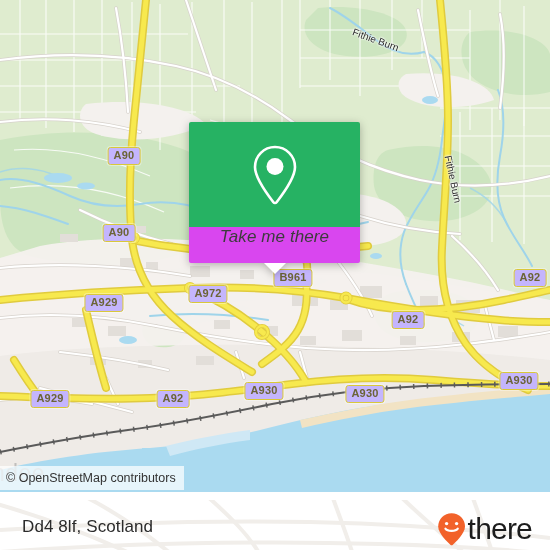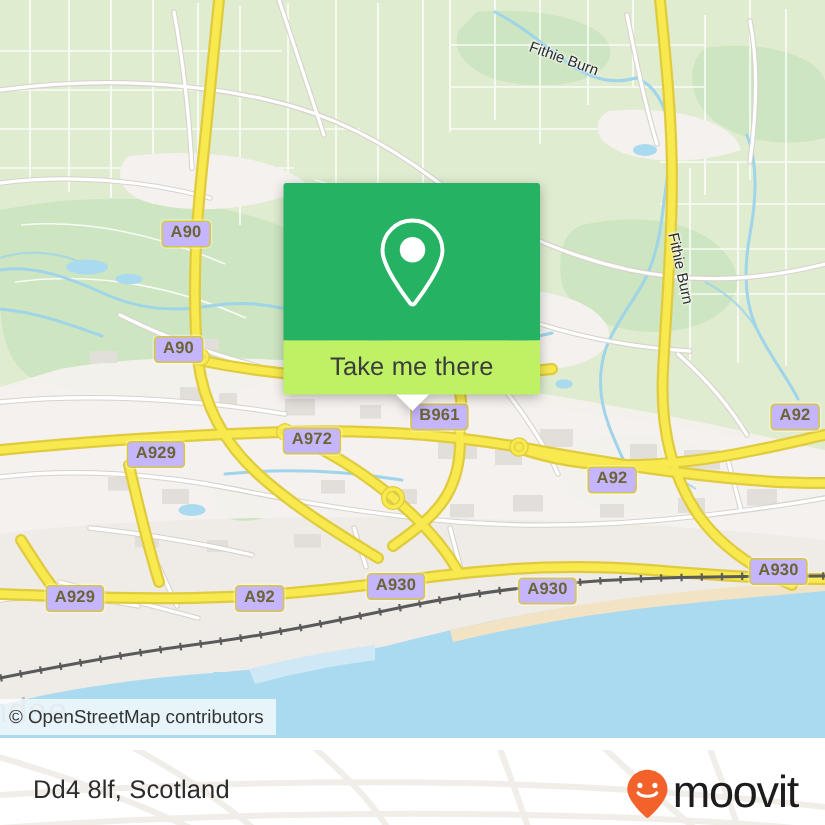--- a/index.html
+++ b/index.html
@@ -77,23 +77,23 @@
     filter:drop-shadow(0 2px 4px rgba(0,0,0,0.28));
   }
   #callout-top{
     height:105px;
     background:#26b263;
     border-radius:2px 2px 0 0;
     display:flex;align-items:center;justify-content:center;
   }
   #callout-bottom{
     height:36px;
-    background:#bef264;
+    background:#d946ef;
     border-radius:0 0 2px 2px;
-    display:flex;align-items:center;justify-content:center;
+    display:flex;justify-content:center;font-style:italic;
   }
   #callout-label{
     color:#3c3c3c;
     font-size:17px;
     font-family:"Liberation Sans", sans-serif;
     letter-spacing:.1px;
   }
   #callout-tail{
     position:absolute;
     left:50%;top:100%;
@@ -428,17 +428,17 @@
 
     <div id="brand">
       <svg width="30" height="34" viewBox="0 0 30 34">
         <path d="M14.6,1.2 C7.2,1.2 1.2,7.1 1.2,14.4 C1.2,21.4 11,30.6 13.6,32.9
                  C14.2,33.4 15,33.4 15.6,32.9 C18.2,30.6 28,21.4 28,14.4
                  C28,7.1 22,1.2 14.6,1.2 Z" fill="#f2622a"></path>
         <circle cx="9.6" cy="11.6" r="1.7" fill="#ffffff"></circle>
         <circle cx="19.6" cy="11.6" r="1.7" fill="#ffffff"></circle>
         <path d="M8.4,16.6 C10.4,19.6 18.8,19.6 20.8,16.6" fill="none" stroke="#ffffff" stroke-width="2.1" stroke-linecap="round"></path>
       </svg>
-      <span id="brand-word">moovit</span>
+      <span id="brand-word">there</span>
     </div>
   </div>
 
 </div>
 
 </body></html>

